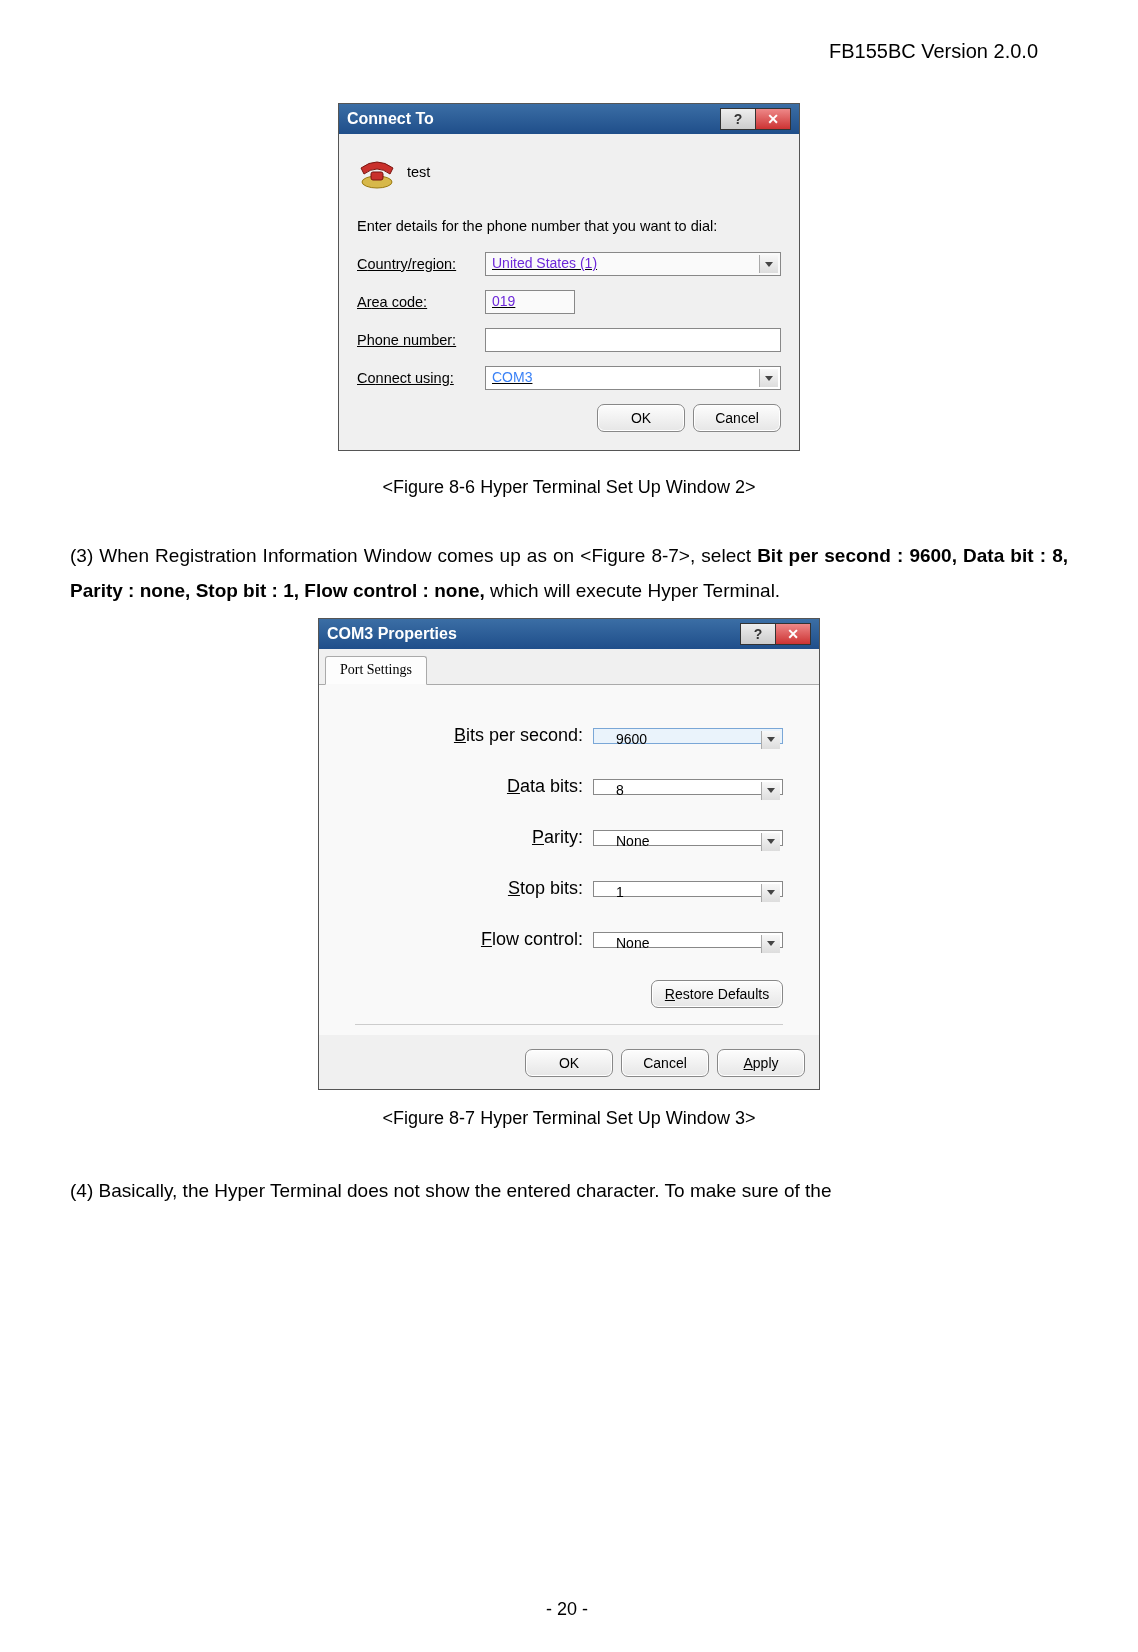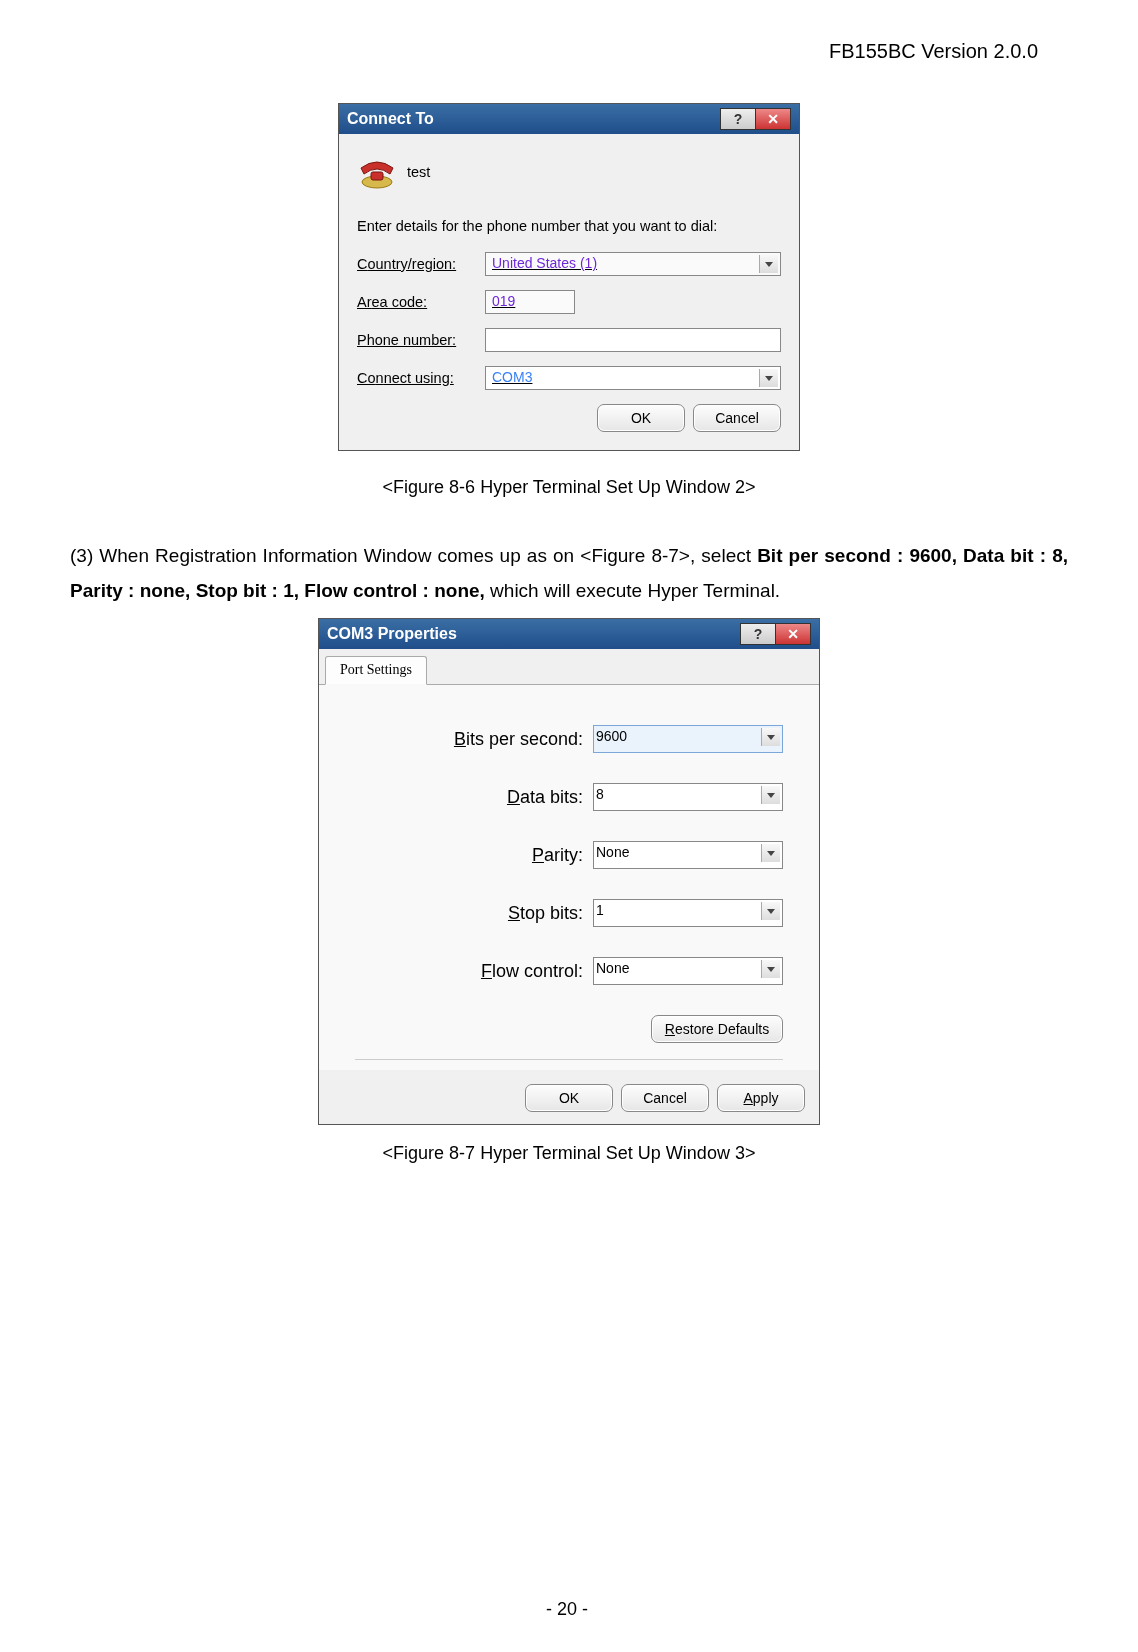--- a/index.html
+++ b/index.html
@@ -169,25 +169,25 @@
   .tab-body {
     background: #f9f9f9;
     padding: 40px 36px 10px 36px;
   }
   .form-row2 {
     display:flex; align-items:center; justify-content:flex-end; margin-bottom: 30px;
   }
   .form-row2 label { width: 140px; text-align:right; padding-right:10px; }
   .combo2 {
     width: 190px;
-    height: 28px;
+    height: 16px;
     border: 1px solid #888;
     background: #fff;
     box-sizing: border-box;
-    padding: 2px 22px 2px 2px;
+    padding: 2px 22px 2px 22px;
     position: relative;
     font-size: 14px;
   }
   .combo2 .arrow {
     position: absolute;
     right: 2px;
     top: 2px;
     width: 18px;
     height: 18px;
     border-left: 1px solid #aaa;
@@ -336,15 +336,16 @@
       <div class="btn-row" style="padding: 0 14px;">
         <div class="btn">OK</div>
         <div class="btn">Cancel</div>
         <div class="btn"><span class="underline">A</span>pply</div>
       </div>
     </div>
   </div>
 
   <div class="caption" style="margin-top:18px; margin-bottom:44px;">&lt;Figure 8-7 Hyper Terminal Set Up Window 3&gt;</div>
 
+  <p class="para">(4) Basically, the Hyper Terminal does not show the entered character.  To make sure of the</p>
 
   <div class="footer">- 20 -</div>
 </div>
 
 </body></html>

